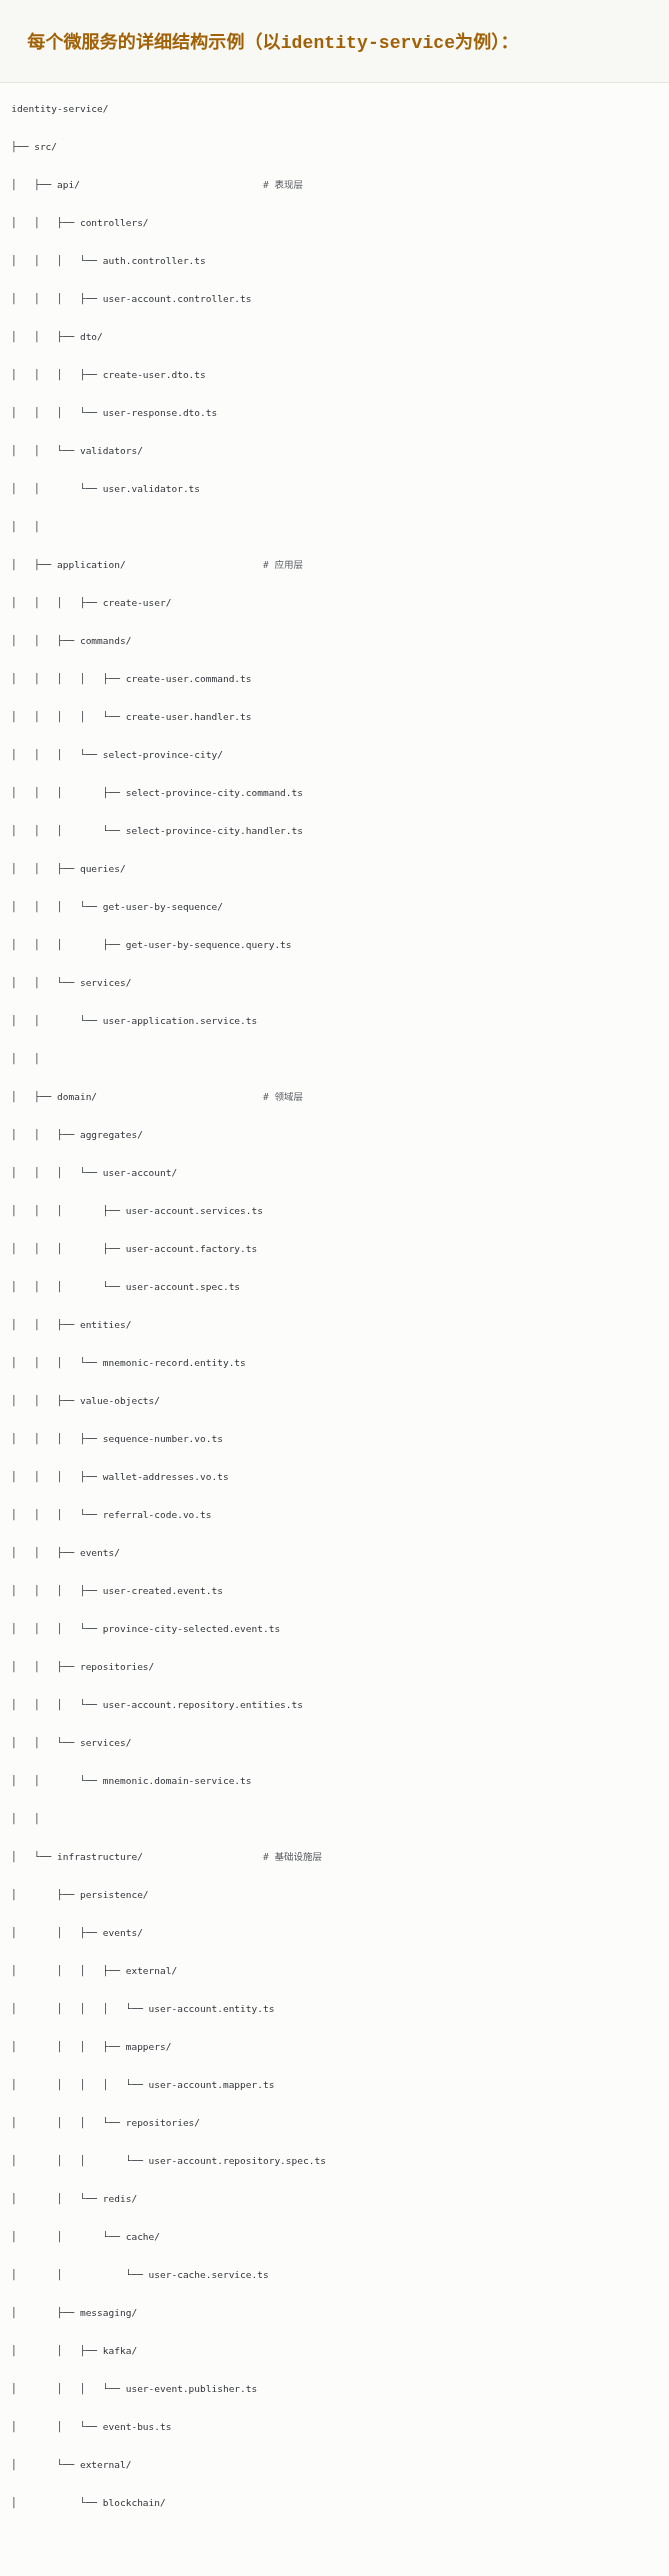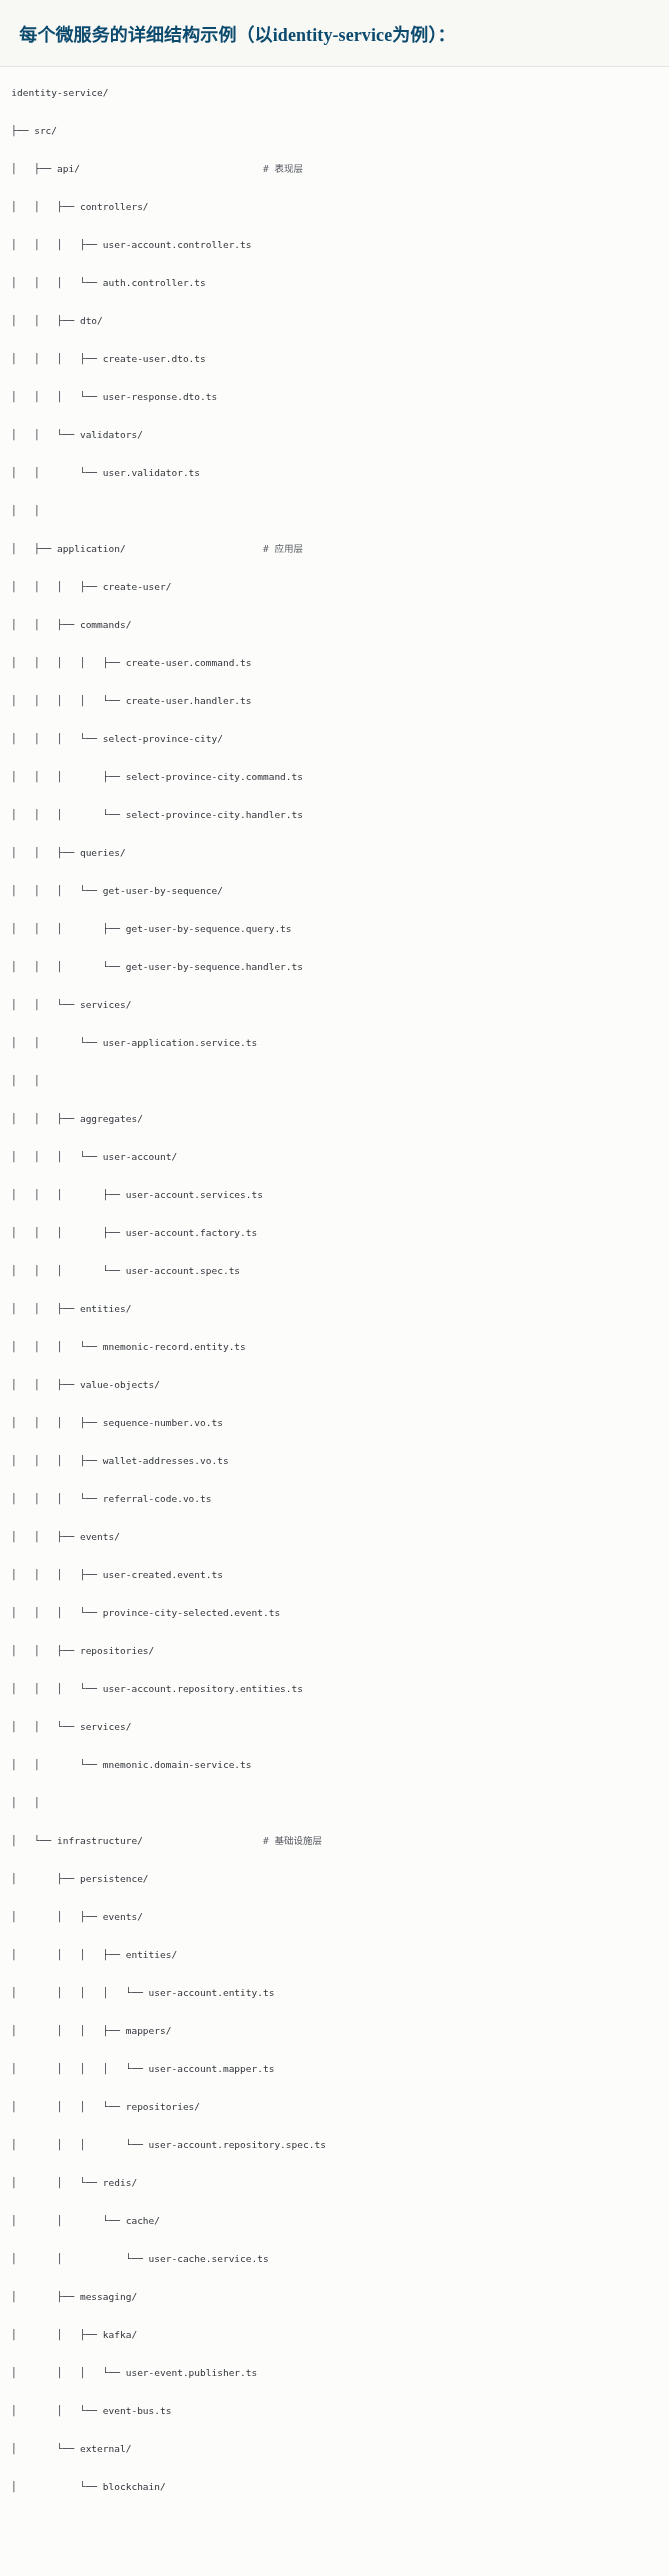--- a/index.html
+++ b/index.html
@@ -19,27 +19,27 @@
   }
 
   
   .doc-header {
     background: #f8f8f5;
     padding: 16.3px 11.3px 11.3px 11.3px;
     border-bottom: 0.6px solid #e6e4de;
     box-sizing: border-box;
   }
   .doc-title {
-    margin: 8px;
-    font-family: Liberation Serif, serif;
+    margin: 16px;
+    font-family: Liberation Mono, monospace;
     font-weight: bold;
     font-size: 18px;
     line-height: 1.25;
     letter-spacing: 0.1px;
-    color: #0c4a6e;
+    color: #a16207;
   }
 
   
   .tree-block {
     background: #fcfcfb;
     padding: 16.3px 11.3px 19px 11.3px;
     box-sizing: border-box;
     border-bottom: 0.6px solid #ddd9d2;
   }
   .tree {
@@ -67,43 +67,43 @@
 
   <header class="doc-header">
     <h1 class="doc-title">每个微服务的详细结构示例（以identity-service为例）：</h1>
   </header>
 
   <section class="tree-block">
     <pre class="tree"><span class="row"><span>identity-service/</span></span>
 <span class="row"><span>├── src/</span></span>
 <span class="row"><span>│   ├── api/</span><span>                                </span><span class="comment"># 表现层</span></span>
 <span class="row"><span>│   │   ├── controllers/</span></span>
+<span class="row"><span>│   │   │   └── auth.controller.ts</span></span>
 <span class="row"><span>│   │   │   ├── user-account.controller.ts</span></span>
-<span class="row"><span>│   │   │   └── auth.controller.ts</span></span>
 <span class="row"><span>│   │   ├── dto/</span></span>
 <span class="row"><span>│   │   │   ├── create-user.dto.ts</span></span>
 <span class="row"><span>│   │   │   └── user-response.dto.ts</span></span>
 <span class="row"><span>│   │   └── validators/</span></span>
 <span class="row"><span>│   │       └── user.validator.ts</span></span>
 <span class="row"><span>│   │</span></span>
 <span class="row"><span>│   ├── application/</span><span>                        </span><span class="comment"># 应用层</span></span>
 <span class="row"><span>│   │   │   ├── create-user/</span></span>
 <span class="row"><span>│   │   ├── commands/</span></span>
 <span class="row"><span>│   │   │   │   ├── create-user.command.ts</span></span>
 <span class="row"><span>│   │   │   │   └── create-user.handler.ts</span></span>
 <span class="row"><span>│   │   │   └── select-province-city/</span></span>
 <span class="row"><span>│   │   │       ├── select-province-city.command.ts</span></span>
 <span class="row"><span>│   │   │       └── select-province-city.handler.ts</span></span>
 <span class="row"><span>│   │   ├── queries/</span></span>
 <span class="row"><span>│   │   │   └── get-user-by-sequence/</span></span>
 <span class="row"><span>│   │   │       ├── get-user-by-sequence.query.ts</span></span>
-<span class="row"><span>│   │   │       └── get-user-by-sequence.handler.ts</span></span>
 <span class="row"><span>│   │   └── services/</span></span>
 <span class="row"><span>│   │       └── user-application.service.ts</span></span>
 <span class="row"><span>│   │</span></span>
+<span class="row"><span>│   ├── domain/</span><span>                             </span><span class="comment"># 领域层</span></span>
 <span class="row"><span>│   │   ├── aggregates/</span></span>
 <span class="row"><span>│   │   │   └── user-account/</span></span>
 <span class="row"><span>│   │   │       ├── user-account.services.ts</span></span>
 <span class="row"><span>│   │   │       ├── user-account.factory.ts</span></span>
 <span class="row"><span>│   │   │       └── user-account.spec.ts</span></span>
 <span class="row"><span>│   │   ├── entities/</span></span>
 <span class="row"><span>│   │   │   └── mnemonic-record.entity.ts</span></span>
 <span class="row"><span>│   │   ├── value-objects/</span></span>
 <span class="row"><span>│   │   │   ├── sequence-number.vo.ts</span></span>
 <span class="row"><span>│   │   │   ├── wallet-addresses.vo.ts</span></span>
@@ -112,21 +112,21 @@
 <span class="row"><span>│   │   │   ├── user-created.event.ts</span></span>
 <span class="row"><span>│   │   │   └── province-city-selected.event.ts</span></span>
 <span class="row"><span>│   │   ├── repositories/</span></span>
 <span class="row"><span>│   │   │   └── user-account.repository.entities.ts</span></span>
 <span class="row"><span>│   │   └── services/</span></span>
 <span class="row"><span>│   │       └── mnemonic.domain-service.ts</span></span>
 <span class="row"><span>│   │</span></span>
 <span class="row"><span>│   └── infrastructure/</span><span>                     </span><span class="comment"># 基础设施层</span></span>
 <span class="row"><span>│       ├── persistence/</span></span>
 <span class="row"><span>│       │   ├── events/</span></span>
-<span class="row"><span>│       │   │   ├── entities/</span></span>
+<span class="row"><span>│       │   │   ├── external/</span></span>
 <span class="row"><span>│       │   │   │   └── user-account.entity.ts</span></span>
 <span class="row"><span>│       │   │   ├── mappers/</span></span>
 <span class="row"><span>│       │   │   │   └── user-account.mapper.ts</span></span>
 <span class="row"><span>│       │   │   └── repositories/</span></span>
 <span class="row"><span>│       │   │       └── user-account.repository.spec.ts</span></span>
 <span class="row"><span>│       │   └── redis/</span></span>
 <span class="row"><span>│       │       └── cache/</span></span>
 <span class="row"><span>│       │           └── user-cache.service.ts</span></span>
 <span class="row"><span>│       ├── messaging/</span></span>
 <span class="row"><span>│       │   ├── kafka/</span></span>

